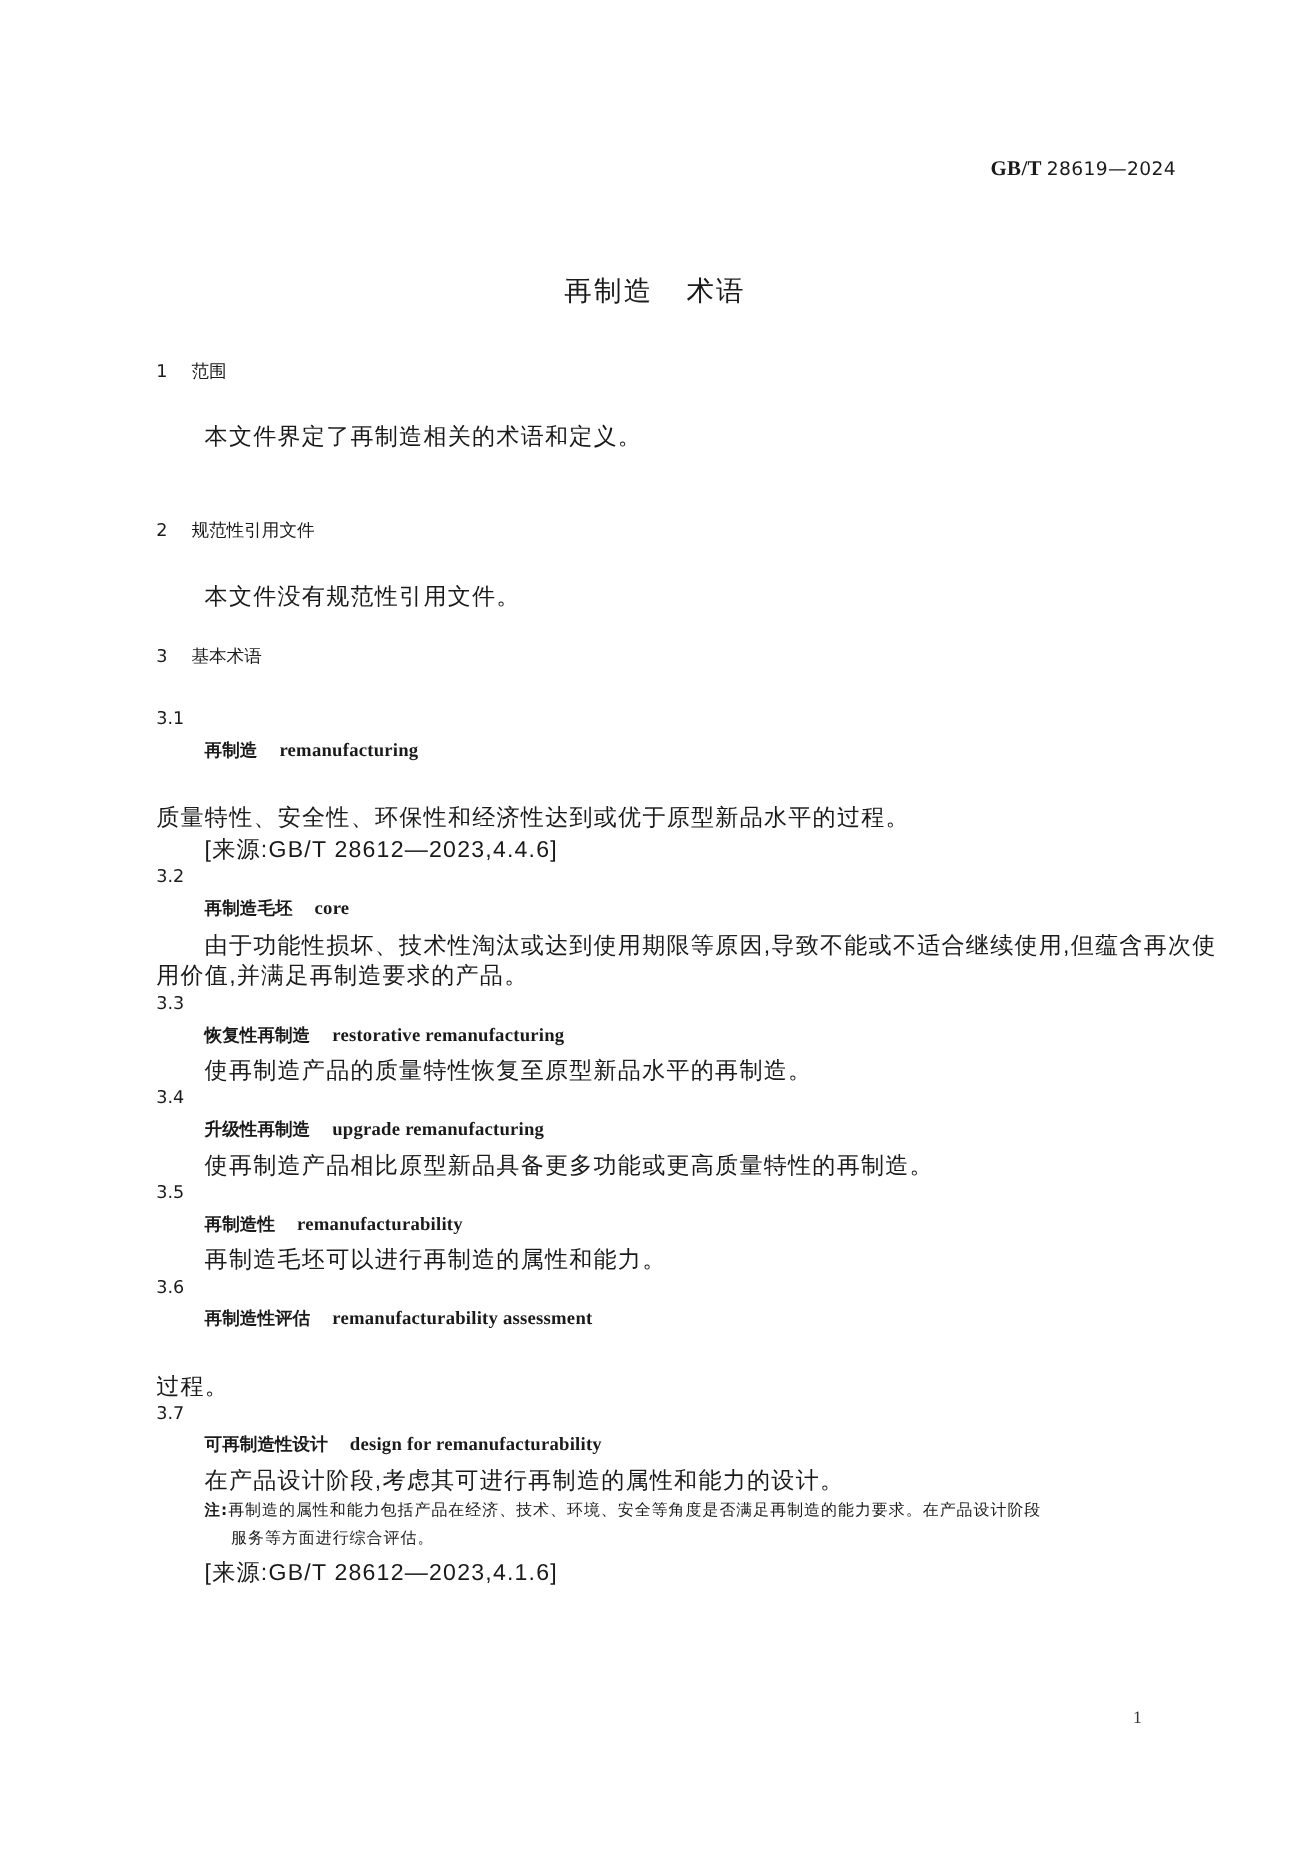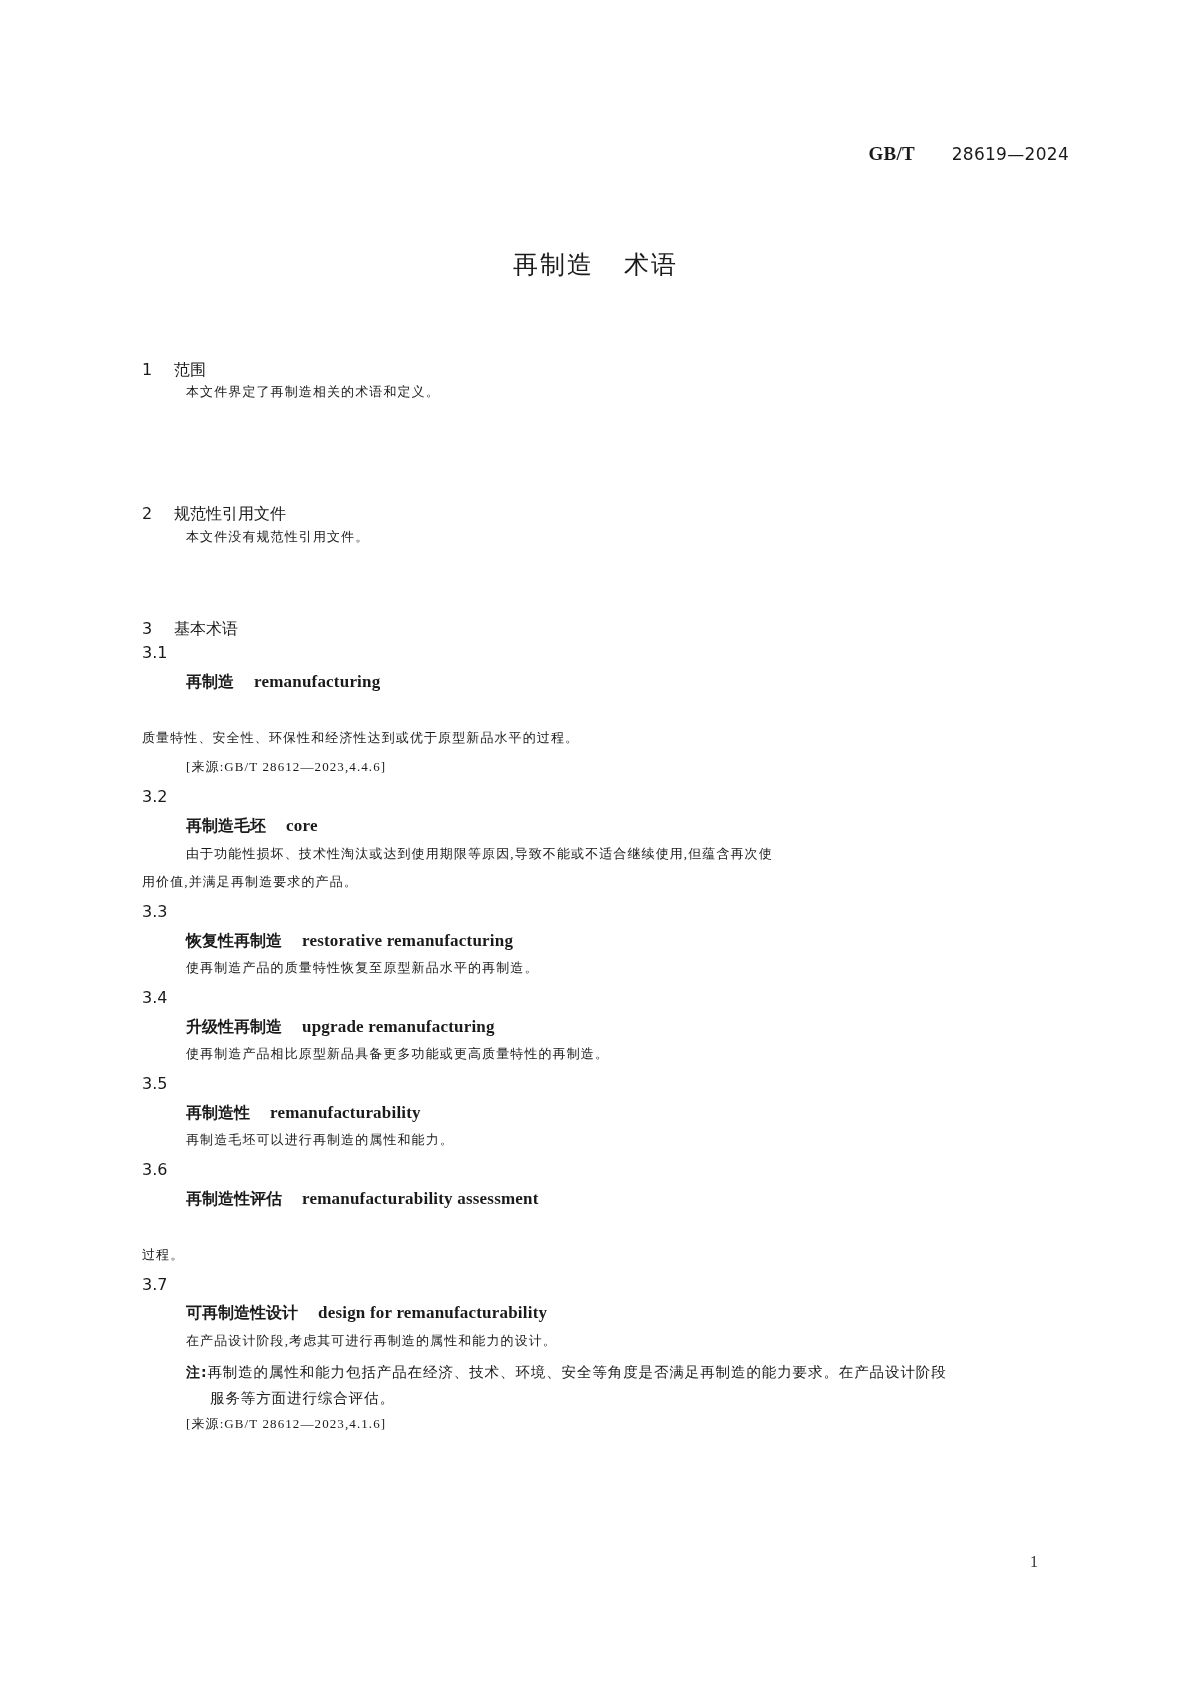--- a/index.html
+++ b/index.html
@@ -1,29 +1,29 @@
 <!DOCTYPE html>
 <html><head>
 <meta charset="utf-8">
 <style>
   html, body { margin: 0; padding: 0; background: #ffffff; }
   body { width: 1191px; height: 1685px; position: relative; overflow: hidden; color: #1a1a1a; }
   .page { position: absolute; left: 0; top: 0; width: 1191px; height: 1685px; }
 
   .std-no { position: absolute; right: 122px; top: 143px; font-size: 17px; letter-spacing: 0.3px; }
   .std-no .gb { font-family: "Liberation Serif", serif; font-weight: bold; font-size: 19px; }
-  .std-no .num { font-family: "DejaVu Sans", sans-serif; font-size: 17px; margin-left: 32px; }
+  .std-no .num { font-family: "DejaVu Sans", sans-serif; font-size: 17px; }
 
   .doc-title { position: absolute; left: 0; width: 1191px; top: 248px; text-align: center; font-family: "DejaVu Sans", sans-serif; font-size: 25px; letter-spacing: 2px; }
   .doc-title .gap { display: inline-block; width: 30px; }
 
   .abs { position: absolute; left: 0; }
-  .clause-head { font-family: "DejaVu Sans", sans-serif; font-size: 16px; left: 142px; margin-top: 32px; }
+  .clause-head { font-family: "DejaVu Sans", sans-serif; font-size: 16px; left: 142px; }
   .clause-head .no { display: inline-block; width: 32px; }
-  .body-text { font-family: Liberation Serif, serif; font-size: 13px; letter-spacing: 1.1px; }
+  .body-text { font-family: Liberation Sans, sans-serif; font-size: 21px; letter-spacing: 1.1px; }
   .indent { left: 186px; }
   .full { left: 142px; }
   .term-no { left: 142px; font-family: "DejaVu Sans", sans-serif; font-size: 16px; }
   .term-title { left: 186px; font-family: "DejaVu Sans", sans-serif; font-size: 16px; font-weight: bold; }
   .term-title .en { font-family: "Liberation Serif", serif; font-weight: bold; font-size: 17px; margin-left: 20px; letter-spacing: 0.2px; }
   .note { left: 186px; font-family: "Liberation Serif", "DejaVu Serif", serif; font-size: 14.5px; letter-spacing: 0.9px; text-align: right; }
   .note .lbl { font-family: "DejaVu Sans", sans-serif; font-weight: bold; font-size: 14px; }
   .note2 { left: 210px; font-family: "Liberation Serif", "DejaVu Serif", serif; font-size: 14.5px; letter-spacing: 0.9px; }
   .page-no { position: absolute; left: 1030px; top: 1553px; font-family: "Liberation Serif", serif; font-size: 16px; color: #333; }
 </style>

